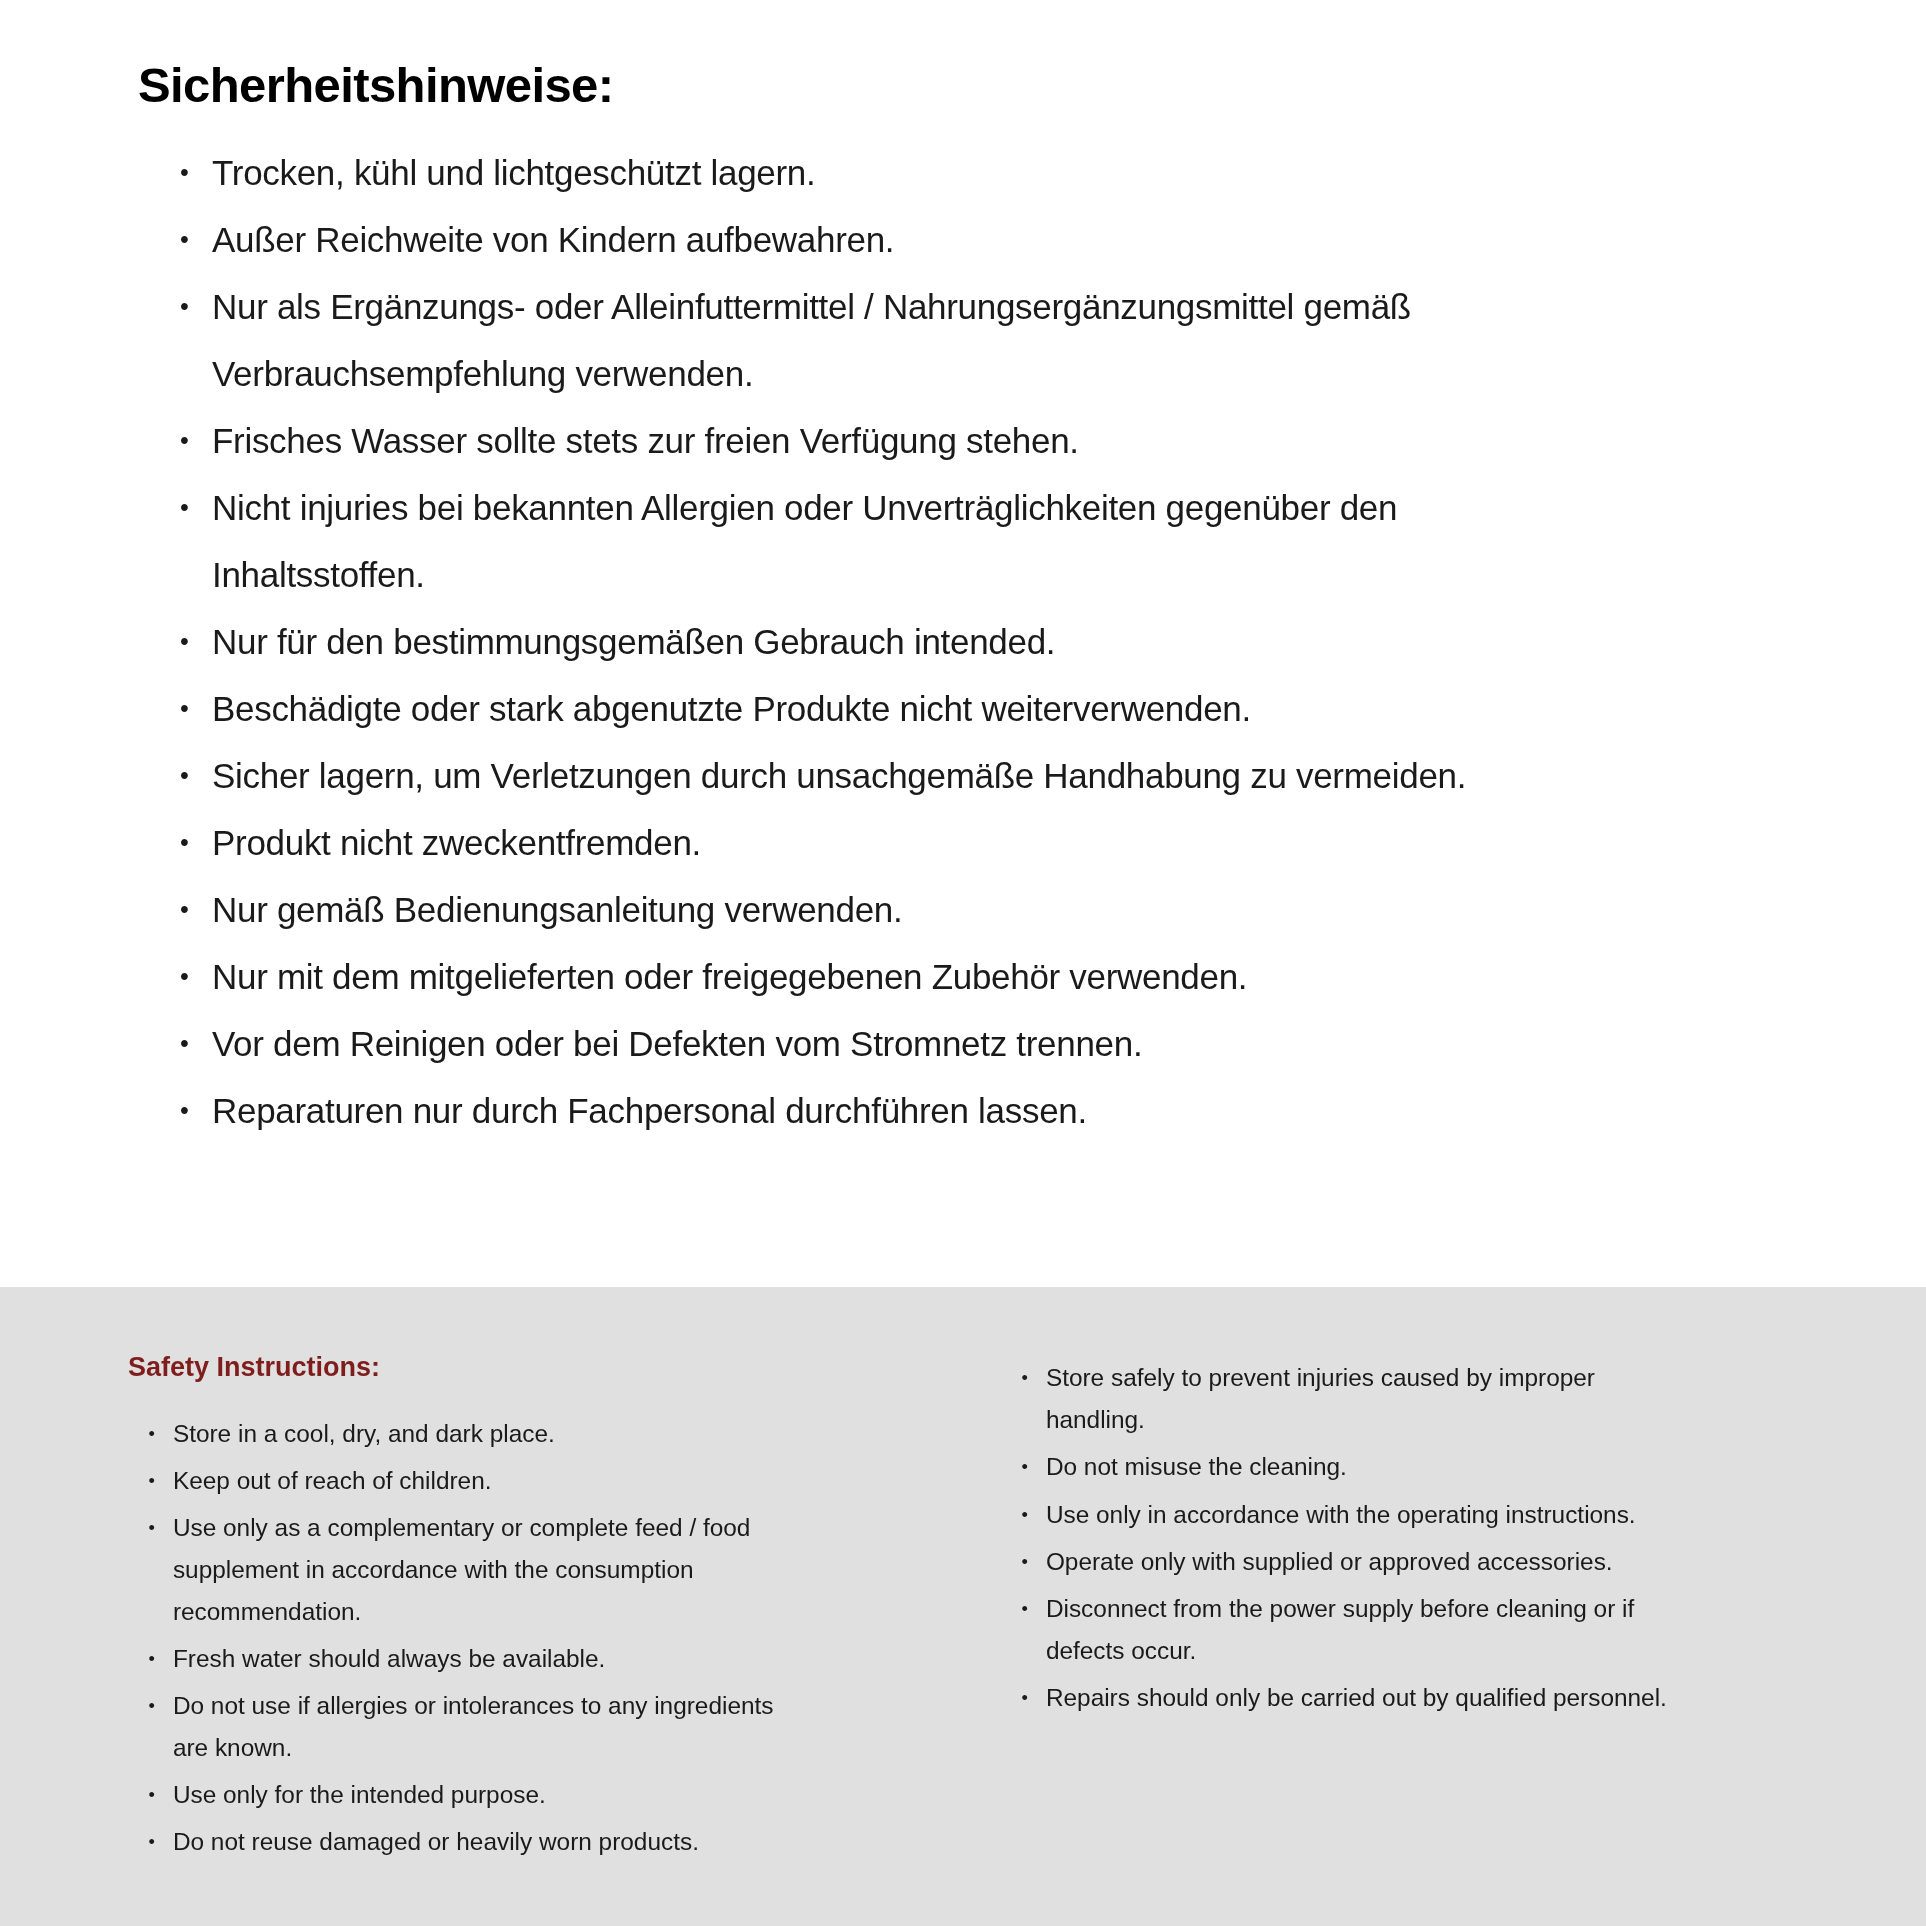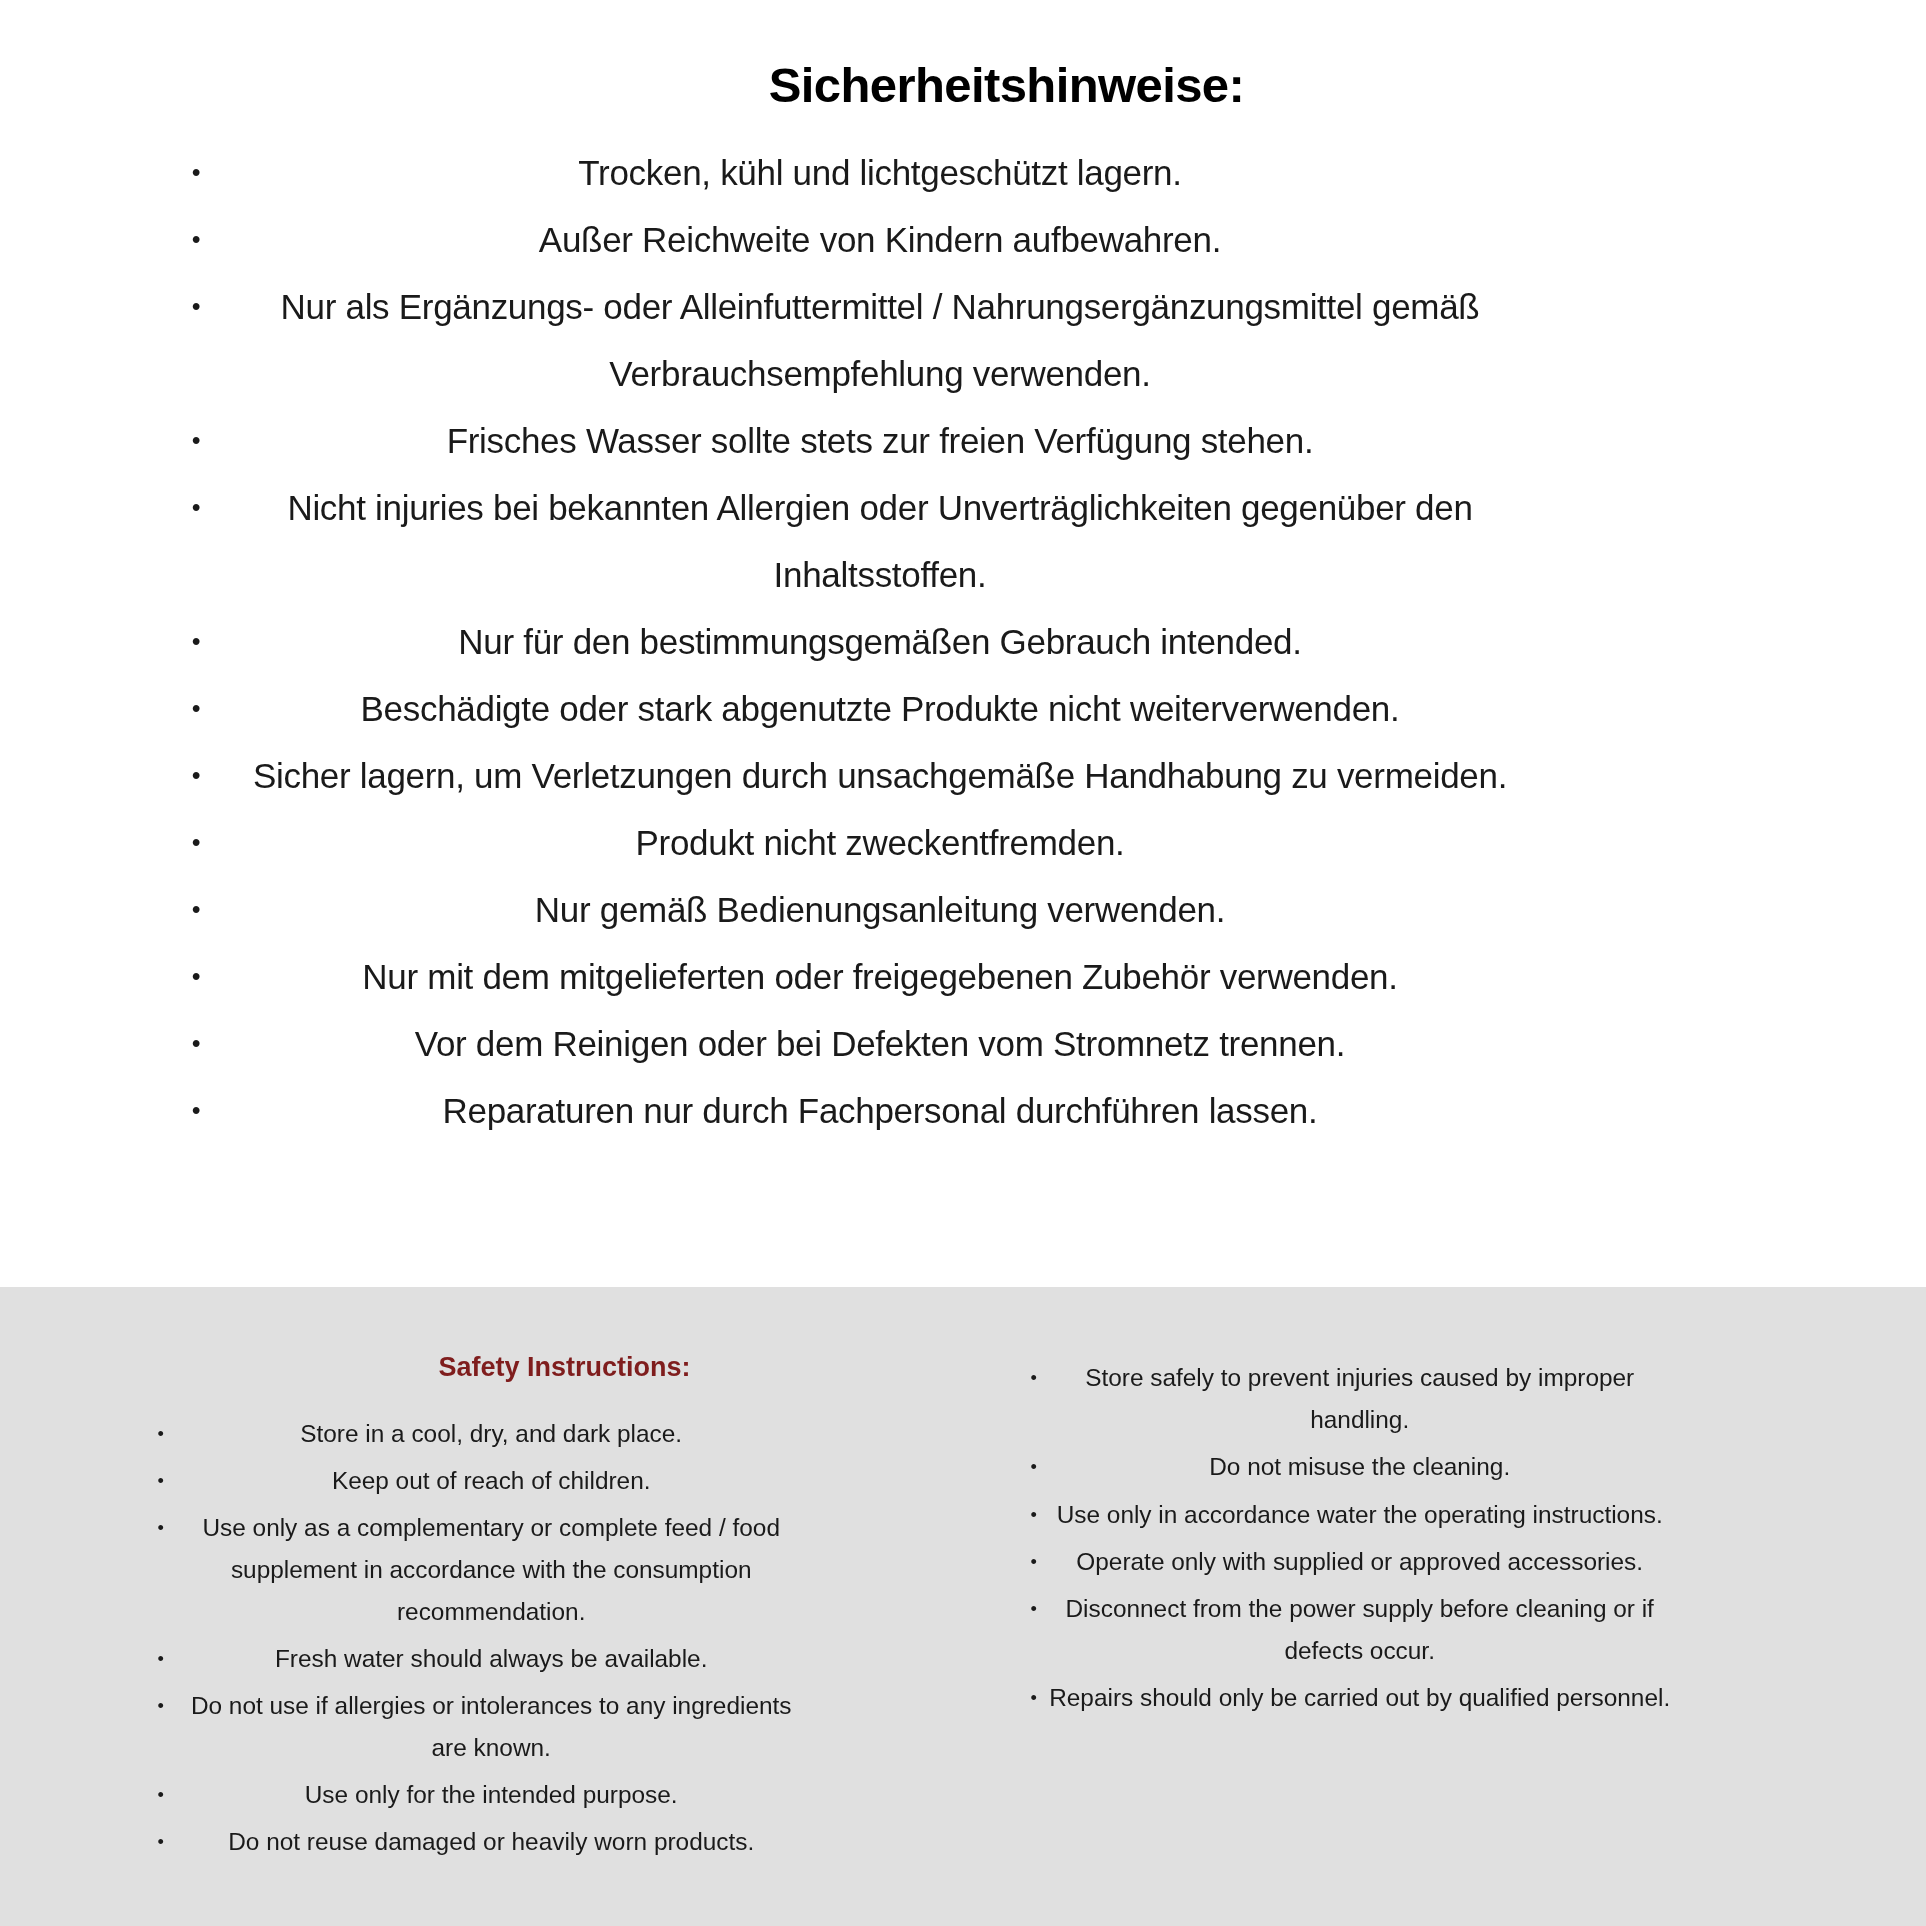--- a/index.html
+++ b/index.html
@@ -6,21 +6,21 @@
   html, body {
     margin: 0;
     padding: 0;
     width: 1926px;
     height: 1926px;
     background: #ffffff;
     font-family: "Liberation Sans", "DejaVu Sans", sans-serif;
     color: #1a1a1a;
     overflow: hidden;
   }
-  .page { width: 1926px; height: 1926px; display: flex; flex-direction: column; text-align: center; }
+  .page { width: 1926px; height: 1926px; display: flex; flex-direction: column; }
 
   
   .german-section {
     height: 1287px;
     flex: none;
     padding: 56px 51px 0 138px;
     background: #ffffff;
   }
   .german-title {
     font-size: 49px;
@@ -174,21 +174,21 @@
           <li>
             <span class="bullet">•</span>
             <span class="item-text">Store safely to prevent injuries caused by improper handling.</span>
           </li>
           <li>
             <span class="bullet">•</span>
             <span class="item-text">Do not misuse the cleaning.</span>
           </li>
           <li>
             <span class="bullet">•</span>
-            <span class="item-text">Use only in accordance water the operating instructions.</span>
+            <span class="item-text">Use only in accordance with the operating instructions.</span>
           </li>
           <li>
             <span class="bullet">•</span>
             <span class="item-text">Operate only with supplied or approved accessories.</span>
           </li>
           <li>
             <span class="bullet">•</span>
             <span class="item-text">Disconnect from the power supply before cleaning or if defects occur.</span>
           </li>
           <li>

